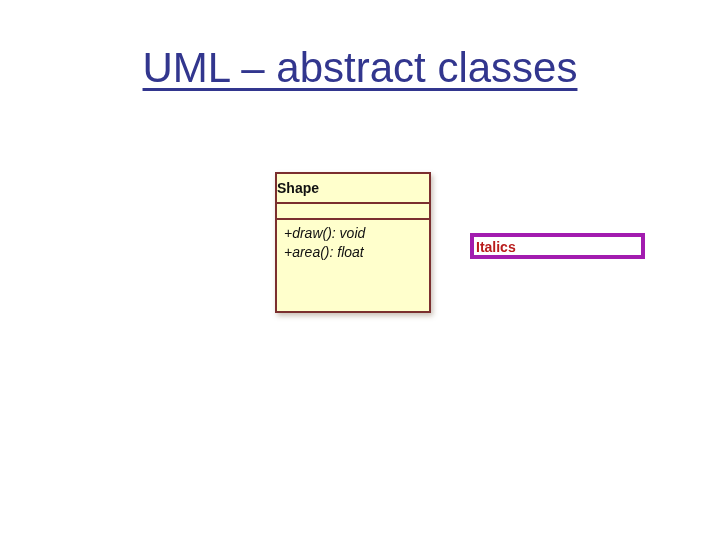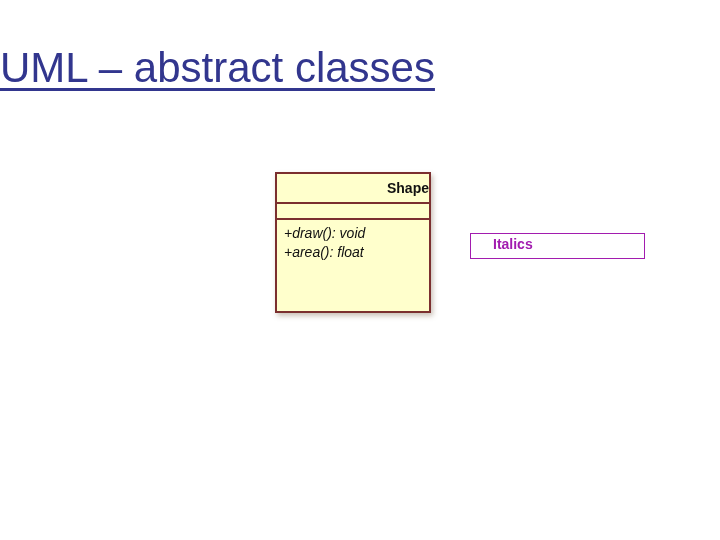--- a/index.html
+++ b/index.html
@@ -10,20 +10,21 @@
     font-family: "Liberation Sans", sans-serif;
     overflow: hidden;
   }
 
   
   .slide-title {
     position: absolute;
     top: 43px;
     left: 0;
     width: 720px;
+    text-align: center;
     font-size: 42px;
     font-weight: normal;
     color: #32368E;
     text-decoration: underline;
     text-decoration-thickness: 3px;
     text-underline-offset: 6px;
     line-height: 50px;
     white-space: nowrap;
   }
 
@@ -35,21 +36,21 @@
     width: 156px;
     height: 141px;
     background: #FFFFCC;
     border: 2px solid #7B2F2F;
     box-shadow: 2px 3px 5px rgba(140, 120, 100, 0.45);
     color: #111111;
   }
   .uml-class .name-compartment {
     height: 30px;
     line-height: 28px;
-    text-align: right;
+    text-align: left;
     font-weight: bold;
     font-size: 14px;
     border-bottom: 2px solid #7B2F2F;
   }
   .uml-class .attrs-compartment {
     height: 16px;
     border-bottom: 2px solid #7B2F2F;
   }
   .uml-class .methods-compartment {
     padding: 4px 4px 0 7px;
@@ -60,26 +61,26 @@
   }
 
   
   .callout {
     position: absolute;
     left: 470px;
     top: 233px;
     width: 175px;
     height: 26px;
     background: #ffffff;
-    border: 1px solid #a21caf;
-    color: #a21caf;
+    border: 4px solid #a21caf;
+    color: #b91c1c;
     font-weight: bold;
     font-size: 14px;
     line-height: 20px;
-    padding-left: 22px;
+    padding-left: 2px;
     white-space: nowrap;
   }
 </style>
 </head>
 <body>
 
 <div class="slide">
 
   <h1 class="slide-title">UML – abstract classes</h1>
 

